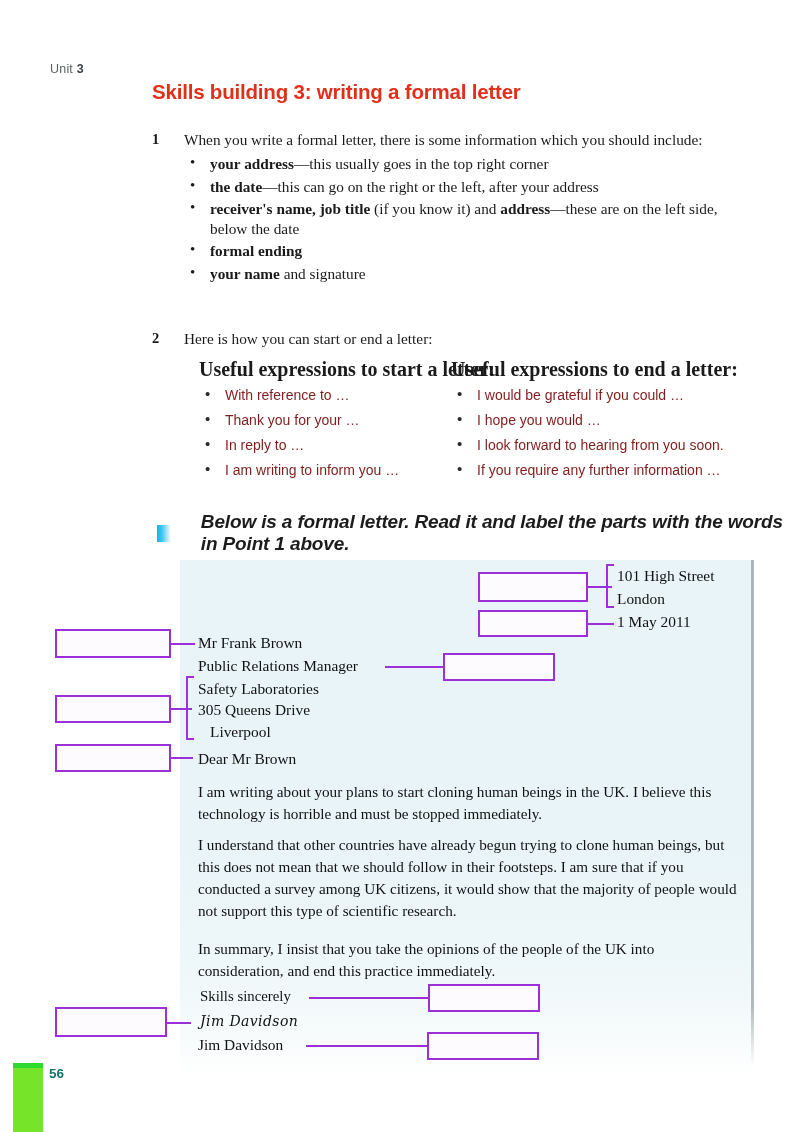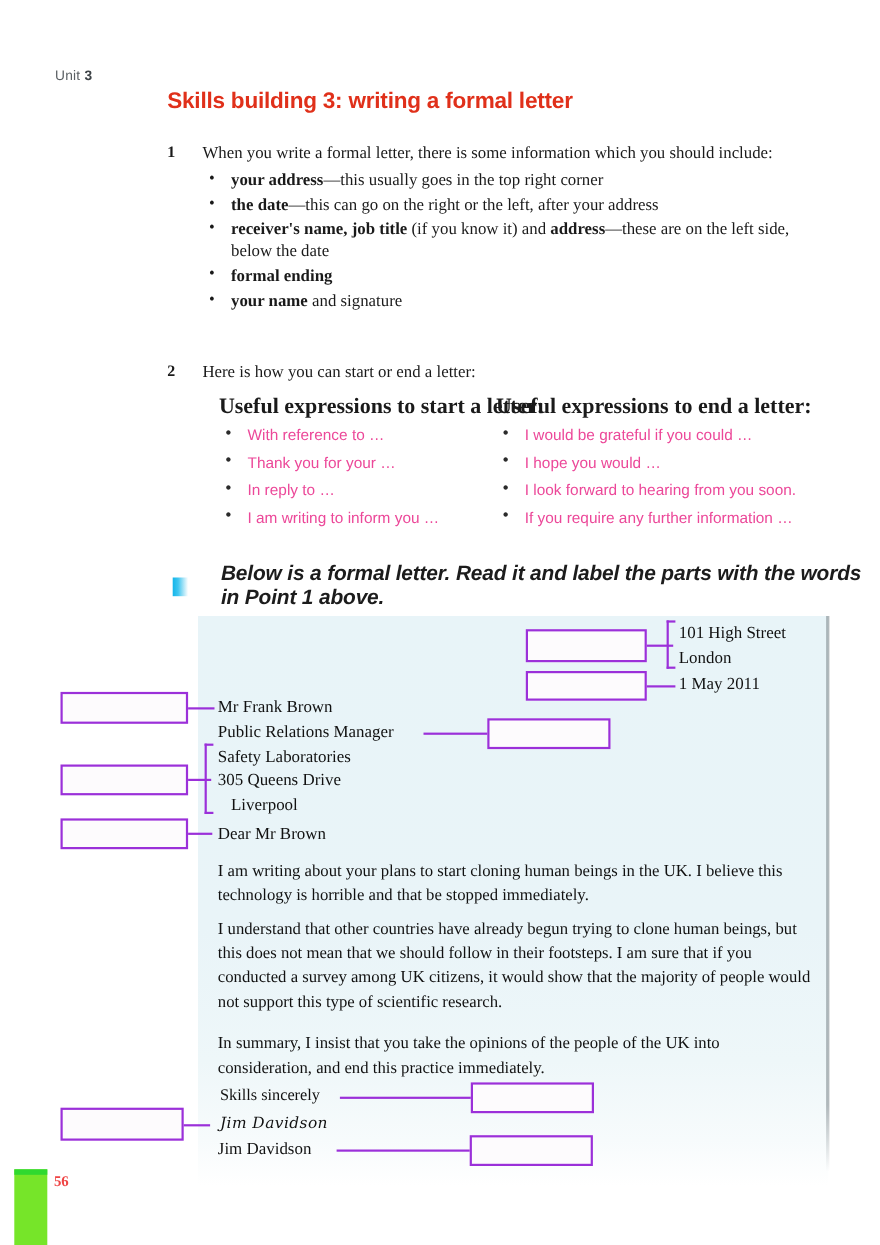--- a/index.html
+++ b/index.html
@@ -96,21 +96,21 @@
     font-size: 20px;
     margin-bottom: 7px;
     white-space: nowrap;
   }
   ul.sans-dots {
     list-style: none;
     margin: 0;
     padding: 0;
     font-family: "Liberation Sans", sans-serif;
     font-size: 14px;
-    color: #ec4899;
+    color: #7f1d1d;
   }
   ul.sans-dots > li {
     position: relative;
     padding-left: 26px;
     line-height: 1.0;
     margin-bottom: 11px;
     white-space: nowrap;
   }
   ul.sans-dots > li::before {
     content: "\2022";
@@ -226,24 +226,24 @@
     position: absolute;
     left: 0; top: 0;
     width: 100%;
     height: 5px;
     background: #2FD92F;
   }
   .page-num {
     position: absolute;
     left: 49px;
     top: 1066px;
-    font-family: Liberation Serif, serif;
+    font-family: Liberation Sans, sans-serif;
     font-size: 13.5px;
     font-weight: bold;
-    color: #ef4444;
+    color: #0f766e;
   }
 </style>
 </head>
 <body>
 
 <div class="unit-label">
   <span>Unit</span>
   <span class="num">3</span>
 </div>
 
@@ -303,21 +303,21 @@
 <div class="lt" style="left:617px; top:590px;">London</div>
 <div class="lt" style="left:617px; top:613px;">1 May 2011</div>
 
 <div class="lt" style="left:198px; top:634px;">Mr Frank Brown</div>
 <div class="lt" style="left:198px; top:657px;">Public Relations Manager</div>
 <div class="lt" style="left:198px; top:680px;">Safety Laboratories</div>
 <div class="lt" style="left:198px; top:701px;">305 Queens Drive</div>
 <div class="lt" style="left:210px; top:723px;">Liverpool</div>
 <div class="lt" style="left:198px; top:750px;">Dear Mr Brown</div>
 
-<div class="para" style="left:198px; top:781px;">I am writing about your plans to start cloning human beings in the UK. I believe this technology is horrible and that be stopped immediately.</div>
+<div class="para" style="left:198px; top:781px;">I am writing about your plans to start cloning human beings in the UK. I believe this technology is horrible and must be stopped immediately.</div>
 <div class="para" style="left:198px; top:834px;">I understand that other countries have already begun trying to clone human beings, but this does not mean that we should follow in their footsteps. I am sure that if you conducted a survey among UK citizens, it would show that the majority of people would not support this type of scientific research.</div>
 <div class="para" style="left:198px; top:938px;">In summary, I insist that you take the opinions of the people of the UK into consideration, and end this practice immediately.</div>
 
 <div class="lt" style="left:200px; top:988px; font-size:14.8px;">Skills sincerely</div>
 <div class="sig-script" style="left:200px; top:1013px;">Jim Davidson</div>
 <div class="lt" style="left:198px; top:1036px;">Jim Davidson</div>
 
 <div class="abox" style="left:478px; top:572px; width:110px; height:30px;"></div>
 <div class="conn" style="left:588px; top:586px; width:24px;"></div>
 <div class="bracket left" style="left:606px; top:564px; width:8px; height:44px;"></div>

